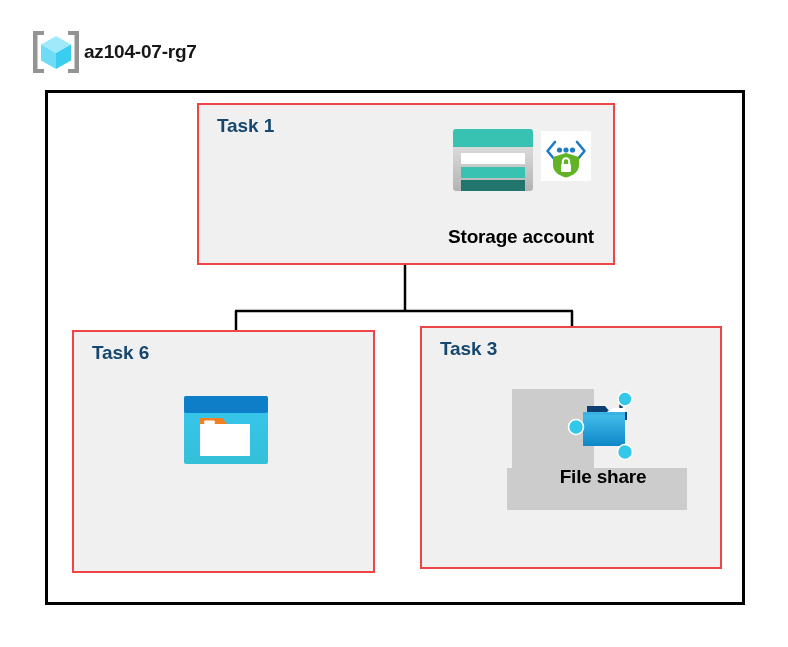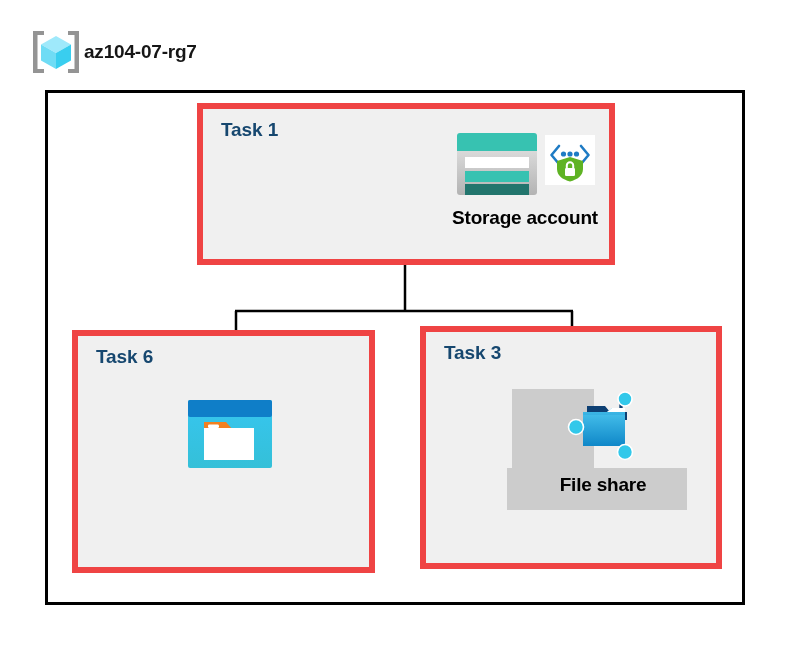--- a/index.html
+++ b/index.html
@@ -46,21 +46,21 @@
     height: 515px;
     border: 3px solid #000000;
     box-sizing: border-box;
     background: #ffffff;
   }
 
   
   .task-box {
     position: absolute;
     background: #f0f0f0;
-    border: 6px solid #ef4444;
+    border: 2px solid #ef4444;
     box-sizing: border-box;
   }
   #task1-box { left: 197px; top: 103px; width: 418px; height: 162px; }
   #task2-box { left: 72px;  top: 330px; width: 303px; height: 243px; }
   #task3-box { left: 420px; top: 326px; width: 302px; height: 243px; }
 
   .task-label {
     position: absolute;
     left: 18px;
     top: 10px;
@@ -79,34 +79,34 @@
   }
   .node-caption {
     font-size: 19px;
     font-weight: bold;
     color: #000000;
     white-space: nowrap;
     letter-spacing: -0.2px;
     text-align: center;
   }
 
-  #node-storage { left: 232px; top: 20px; width: 180px; }
+  #node-storage { left: 232px; top: 20px; width: 180px; gap: 23px; }
   #node-storage .icon-row {
     display: flex;
     align-items: flex-start;
     gap: 6px;
     height: 72px;
   }
   #node-storage .node-caption { margin-top: 6px; }
 
   #node-blob { left: 92px; top: 60px; width: 120px; }
   #node-blob .node-caption { margin-top: 26px; }
 
   #node-fileshare { left: 90px; top: 52px; width: 122px; }
-  #node-fileshare .node-caption { margin-top: 8px; text-align: center; }
+  #node-fileshare .node-caption { margin-top: 0; text-align: center; }
 
   
   .hl {
     position: absolute;
     background: #cccccc;
   }
   #hl-icon { left: 512px; top: 389px; width: 82px; height: 86px; }
   #hl-text { left: 507px; top: 468px; width: 180px; height: 42px; }
 
   

